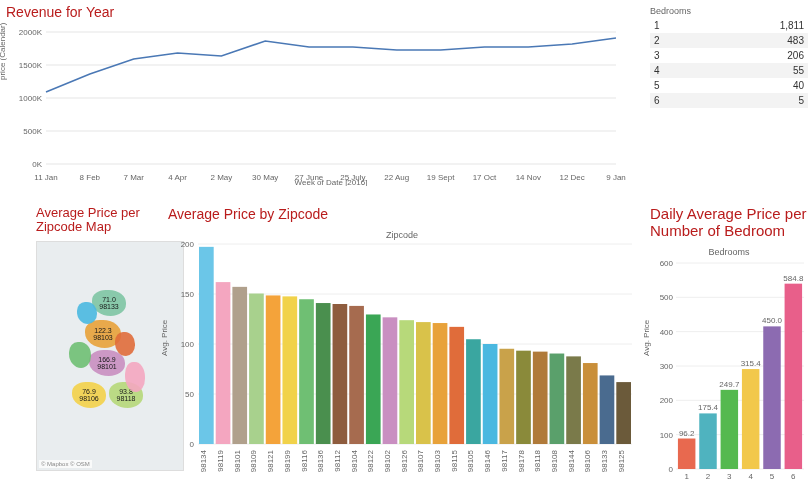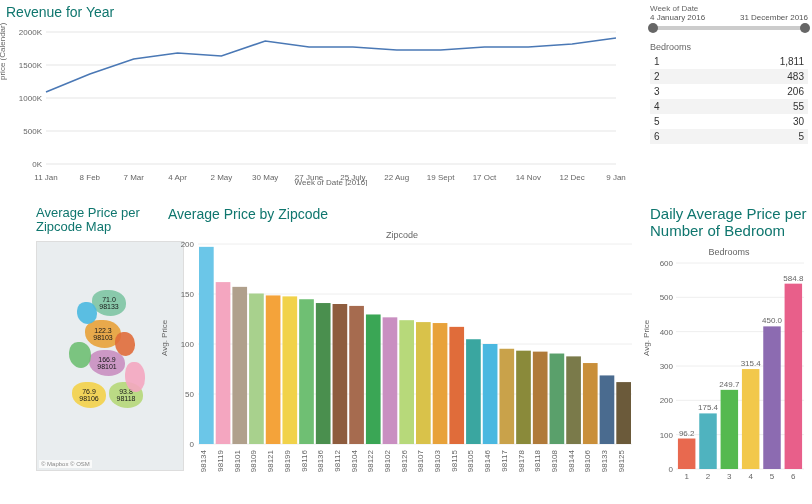--- a/index.html
+++ b/index.html
@@ -14,21 +14,21 @@
   }
   .dashboard {
     display: grid;
     grid-template-columns: 160px 480px 170px;
     grid-template-rows: 200px 300px;
     gap: 2px;
     width: 812px;
     height: 504px;
   }
   .panel { padding: 4px 6px; position: relative; }
-  .title { font-size: 14px; font-weight: 500; color: #0f766e; margin-bottom: 6px; }
+  .title { font-size: 14px; font-weight: 500; color: #b91c1c; margin-bottom: 6px; }
   .subtitle { font-size: 9px; color: #666; text-align: center; margin-top: 8px; }
   .tick { font-size: 8px; fill: #666; }
 
   
   #revenue { grid-column: 1 / 3; grid-row: 1; }
   
   #sidebar-top { grid-column: 3; grid-row: 1; }
   
   #map { grid-column: 1; grid-row: 2; margin-left: 30px; }
   
@@ -106,28 +106,20 @@
         <text x="522.3076923076924" y="154" text-anchor="middle" class="tick">14 Nov</text>
         <text x="566.1538461538462" y="154" text-anchor="middle" class="tick">12 Dec</text>
         <text x="610" y="154" text-anchor="middle" class="tick">9 Jan</text>
         <text x="325" y="160" text-anchor="middle" class="tick" dy="-14" fill="#666" font-size="8"></text>
         <path d="M40,66L83.84615384615384,48L127.6923076923077,33L171.53846153846155,27L215.3846153846154,30L259.2307692307693,15L303.0769230769231,21L346.9230769230769,21L390.7692307692308,24L434.6153846153846,24L478.4615384615385,21L522.3076923076924,21L566.1538461538462,18L610,12" fill="none" stroke="#4a78b5" stroke-width="1.6"></path>
         <text x="325" y="160" text-anchor="middle" fill="#666" font-size="8" dy="-1">Week of Date [2016]</text>
       </svg>
   </div>
 
   <div id="sidebar-top" class="panel">
-    <div class="slider-wrap">
-      <div style="font-size:8px;color:#666">Week of Date</div>
-      <div class="slider-labels">
-        <span>4 January 2016</span>
-        <span>31 December 2016</span>
-      </div>
-      <div class="slider-track"></div>
-    </div>
     <div class="bed-table">
       <div class="hdr">Bedrooms</div>
       <div id="bed-rows">
           <div class="bed-row">
             <span>1</span>
             <span>1,811</span>
           </div>
           <div class="bed-row">
             <span>2</span>
             <span>483</span>
@@ -135,21 +127,21 @@
           <div class="bed-row">
             <span>3</span>
             <span>206</span>
           </div>
           <div class="bed-row">
             <span>4</span>
             <span>55</span>
           </div>
           <div class="bed-row">
             <span>5</span>
-            <span>30</span>
+            <span>40</span>
           </div>
           <div class="bed-row">
             <span>6</span>
             <span>5</span>
           </div>
         </div>
     </div>
   </div>
 
   <div id="map" class="panel">

